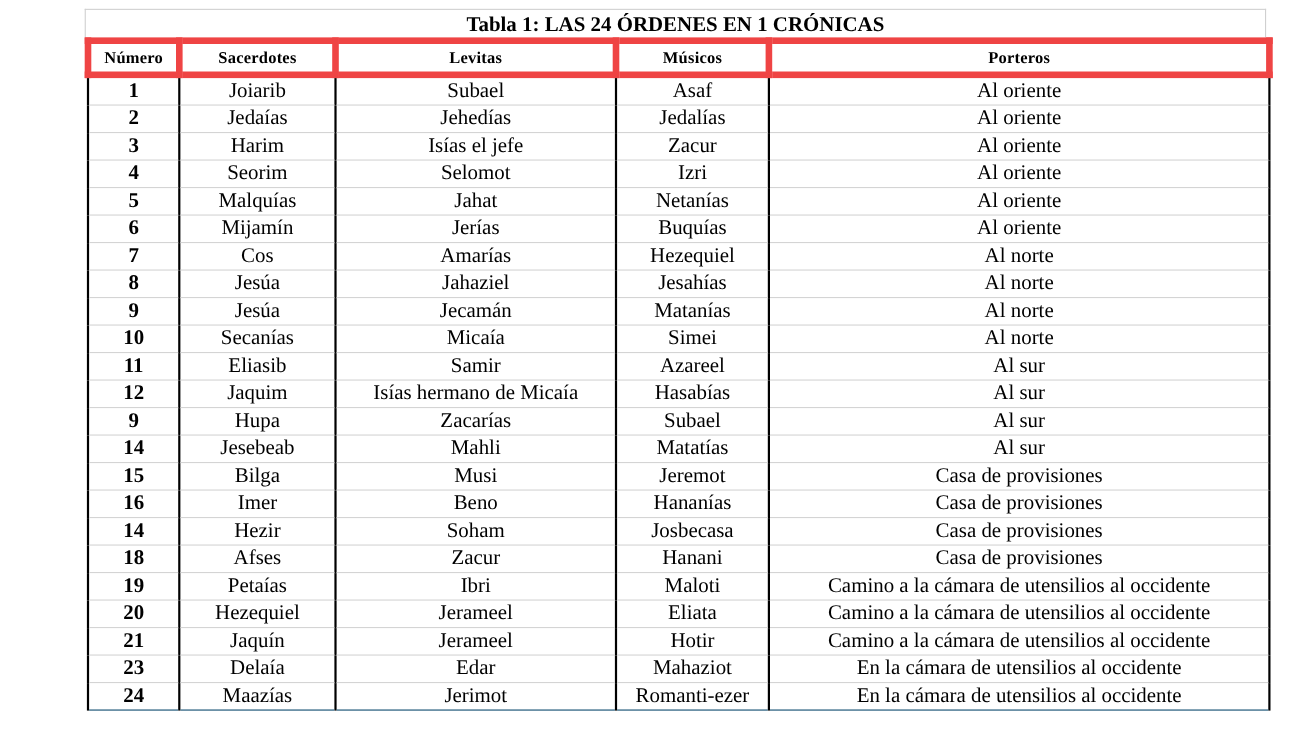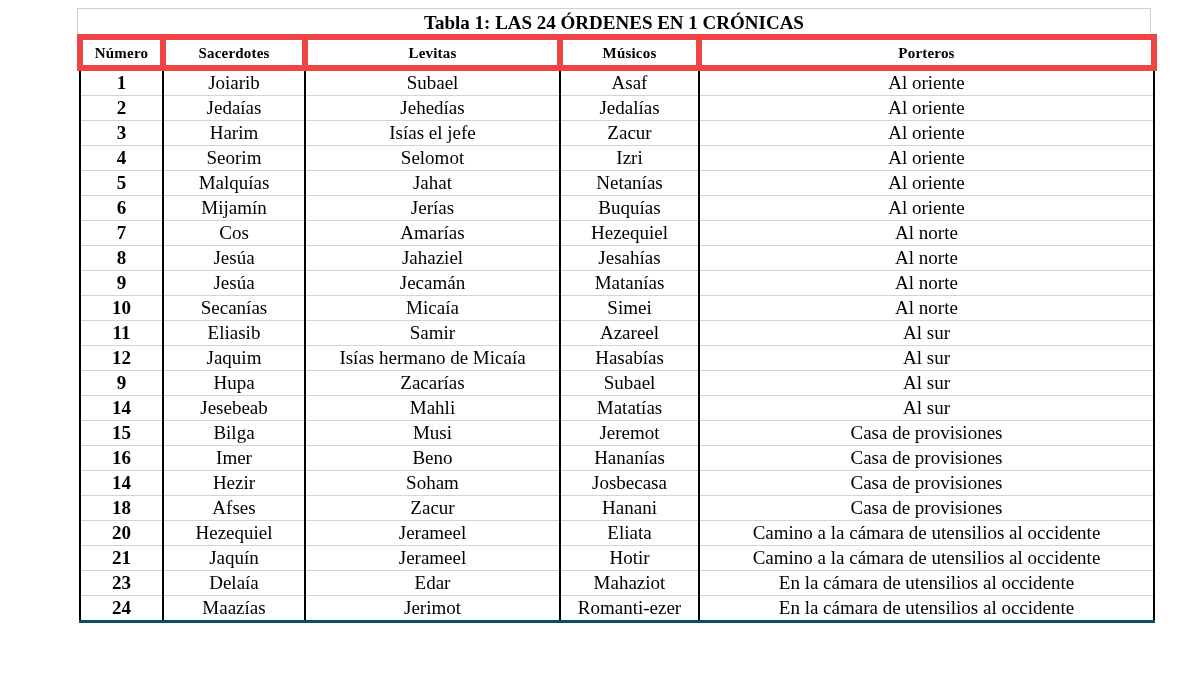--- a/index.html
+++ b/index.html
@@ -9,21 +9,21 @@
   .title-row { height: 25px; border: 1px solid #d0d0d0; border-bottom: none;
                text-align: center; font-weight: bold; font-size: 19px; line-height: 27px; }
   table { border-collapse: collapse; width: 1074px; table-layout: fixed; }
   th, td { padding: 0; text-align: center; white-space: nowrap; overflow: hidden; }
   th { height: 25px; font-size: 15px; font-weight: bold; letter-spacing: 0.2px;
        border: 6px solid #ef4444; line-height: 24px; }
   td { height: 24px; font-size: 19px; line-height: 24px;
        border-left: 2px solid #000; border-right: 2px solid #000;
        border-bottom: 1px solid #d4d4d4; }
   td.num { font-weight: bold; }
-  tbody tr:last-child td { border-bottom: 3px solid #0c4a6e; }
+  tbody tr:last-child td { border-bottom: 1px solid #0c4a6e; }
   col.c1 { width: 83px; } col.c2 { width: 142px; } col.c3 { width: 255px; }
   col.c4 { width: 139px; } col.c5 { width: 455px; }
 </style>
 </head>
 <body>
 
 <div class="sheet">
   <div class="title-row">Tabla 1: LAS 24 ÓRDENES EN 1 CRÓNICAS</div>
   <table>
     <colgroup>
@@ -163,20 +163,27 @@
           <td>Casa de provisiones</td>
         </tr>
         <tr>
           <td class="num">18</td>
           <td>Afses</td>
           <td>Zacur</td>
           <td>Hanani</td>
           <td>Casa de provisiones</td>
         </tr>
         <tr>
+          <td class="num">19</td>
+          <td>Petaías</td>
+          <td>Ibri</td>
+          <td>Maloti</td>
+          <td>Camino a la cámara de utensilios al occidente</td>
+        </tr>
+        <tr>
           <td class="num">20</td>
           <td>Hezequiel</td>
           <td>Jerameel</td>
           <td>Eliata</td>
           <td>Camino a la cámara de utensilios al occidente</td>
         </tr>
         <tr>
           <td class="num">21</td>
           <td>Jaquín</td>
           <td>Jerameel</td>

